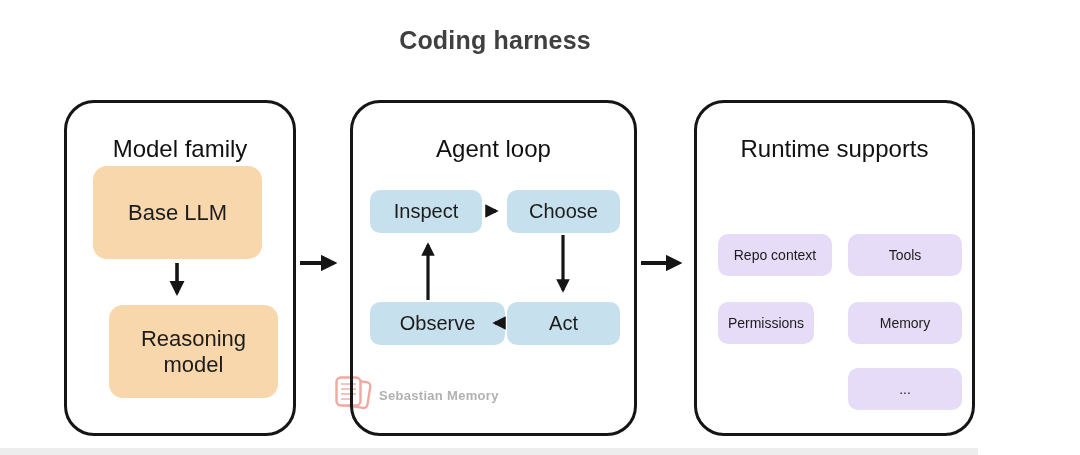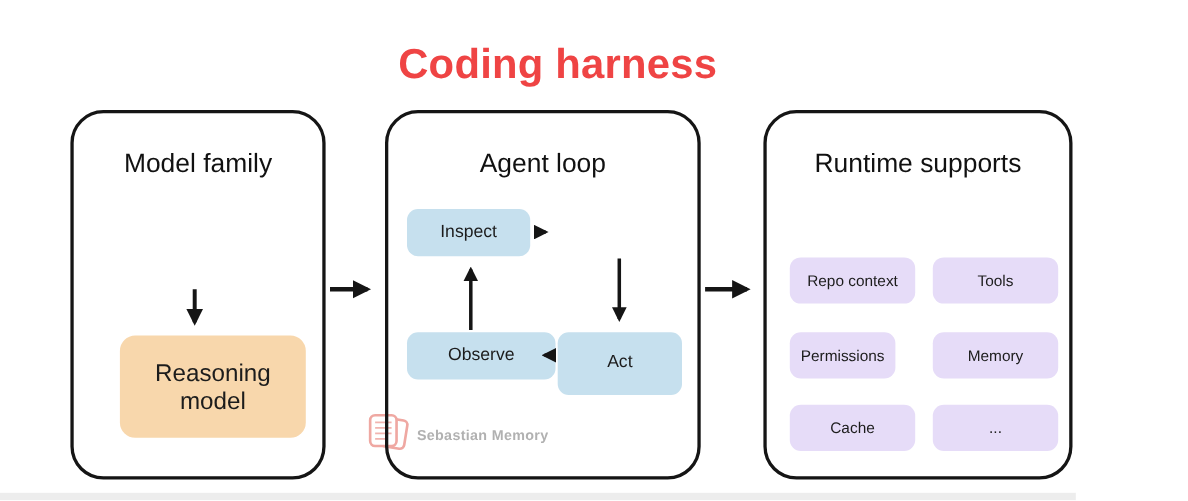--- a/index.html
+++ b/index.html
@@ -9,25 +9,25 @@
   }
   .canvas {
     position: relative;
     width: 1080px; height: 455px;
     background: #ffffff;
     overflow: hidden;
   }
   .title {
     position: absolute;
     left: 0; top: 26px; width: 990px;
-    margin: 12px;
+    margin: 0;
     text-align: center;
-    font-size: 38px;
+    font-size: 25px;
     font-weight: 700;
-    color: #ef4444;
+    color: #404040;
     letter-spacing: 0.2px;
   }
   .panel {
     position: absolute;
     top: 100px;
     height: 336px;
     background: transparent;
     border: 3px solid var(--panel-border, #151515);
     border-radius: 30px;
     box-sizing: border-box;
@@ -54,36 +54,36 @@
   }
   .node.orange {
     background: var(--model-box, #F8D7AC);
     border-radius: 14px;
     font-size: 22px;
     padding: 0 14px;
   }
   .node.blue {
     background: var(--loop-box, #C6E0EE);
     border-radius: 10px;
-    font-size: 16px;
+    font-size: 20px;
   }
   .node.purple {
     background: var(--runtime-box, #E6DCF8);
     border-radius: 10px;
     font-size: 14px;
     margin-top: 44px;
   }
   
   .n-base      { left: 93px;  top: 166px; width: 169px; height: 93px; }
   .n-reasoning { left: 93px;  top: 305px; width: 169px; height: 93px; margin-left: 16px; }
   
   .n-inspect { left: 370px; top: 190px; width: 112px; height: 43px; }
   .n-choose  { left: 507px; top: 190px; width: 113px; height: 43px; }
   .n-observe { left: 370px; top: 302px; width: 135px; height: 43px; }
-  .n-act     { left: 507px; top: 302px; width: 113px; height: 57px; }
+  .n-act     { left: 507px; top: 302px; width: 113px; height: 43px; }
   
   .n-repo    { left: 718px; top: 190px; width: 114px; height: 42px; }
   .n-tools   { left: 848px; top: 190px; width: 114px; height: 42px; }
   .n-perms   { left: 718px; top: 258px; width: 96px; height: 42px; }
   .n-memory  { left: 848px; top: 258px; width: 114px; height: 42px; }
   .n-cache   { left: 718px; top: 324px; width: 114px; height: 42px; }
   .n-more    { left: 848px; top: 324px; width: 114px; height: 42px; }
 
   .arrows {
     position: absolute;
@@ -133,31 +133,32 @@
   <section class="panel panel-1">
     <div class="panel-title">Model family</div>
   </section>
   <section class="panel panel-2">
     <div class="panel-title">Agent loop</div>
   </section>
   <section class="panel panel-3">
     <div class="panel-title">Runtime supports</div>
   </section>
 
+  <div class="node orange n-base">Base LLM</div>
   <div class="node orange n-reasoning">Reasoning model</div>
 
   <div class="node blue n-inspect">Inspect</div>
+  <div class="node blue n-choose">Choose</div>
   <div class="node blue n-observe">Observe</div>
   <div class="node blue n-act">Act</div>
 
   <div class="node purple n-repo">Repo context</div>
   <div class="node purple n-tools">Tools</div>
   <div class="node purple n-perms">Permissions</div>
   <div class="node purple n-memory">Memory</div>
-  <div class="node purple n-cache">Cache</div>
   <div class="node purple n-more">...</div>
 
   <svg class="arrows">
     <defs>
       <marker id="ah" viewBox="0 0 10 10" refX="8" refY="5" markerWidth="4.2" markerHeight="4.2" orient="auto-start-reverse">
         <path d="M0,0 L10,5 L0,10 z" fill="#151515"></path>
       </marker>
     </defs>
     <line x1="177" y1="263" x2="177" y2="293" stroke-width="3.6" marker-end="url(#ah)"></line>
     <line x1="300" y1="263" x2="334" y2="263" stroke-width="4" marker-end="url(#ah)"></line>

